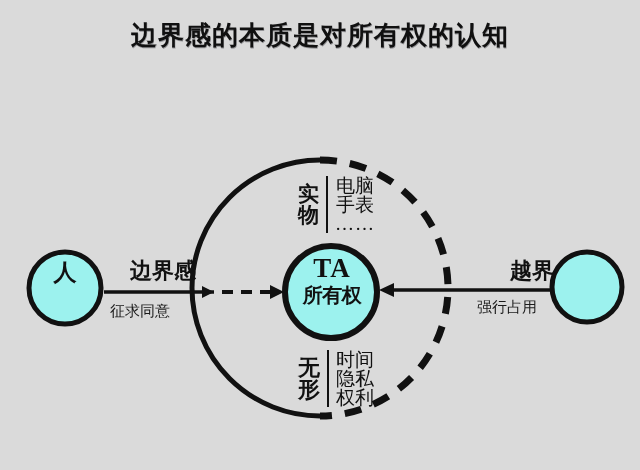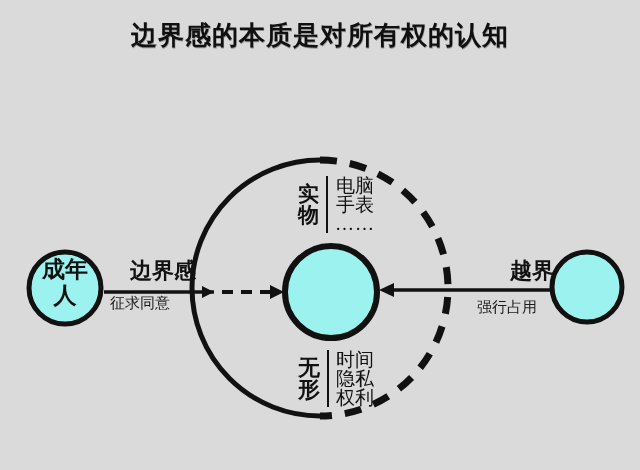--- a/index.html
+++ b/index.html
@@ -94,21 +94,21 @@
     line-height: 1;
     color: #111;
   }
   .arrow-caption-bottom {
     font-size: 15px;
     line-height: 1;
     color: #1b1b1b;
     letter-spacing: 0px;
   }
   #cap-left-top   { left: 108px; top: 260px; margin-left: 22px; }
-  #cap-left-bot   { left: 110px; top: 296px; }
+  #cap-left-bot   { left: 110px; top: 304px; }
   #cap-right-top  { left: 510px; top: 260px; }
   #cap-right-bot  { left: 477px; top: 300px; }
 
   
   .cat-group {
     position: absolute;
     display: flex;
     align-items: center;
     gap: 7px;
   }
@@ -163,25 +163,28 @@
     <polygon points="284,292 270,285 270,299" fill="#111111"></polygon>
 
     <line x1="550" y1="290" x2="392" y2="290" stroke="#111111" stroke-width="3.5"></line>
     <polygon points="379,290 394,283 394,297" fill="#111111"></polygon>
 
     <line x1="108" y1="291" x2="215" y2="291" stroke="#111111" stroke-width="0"></line>
     <line x1="477" y1="291" x2="552" y2="291" stroke="#111111" stroke-width="0"></line>
   </svg>
 
   <div class="overlay-text node-label" id="label-adult">
-    <div class="ln1">成年</div>
     <div class="ln2">人</div>
   </div>
 
 
+  <div class="overlay-text node-label" id="label-center">
+    <div class="ta">TA</div>
+    <div class="own">所有权</div>
+  </div>
 
   <div class="overlay-text arrow-caption-top" id="cap-left-top">边界感</div>
   <div class="overlay-text arrow-caption-bottom" id="cap-left-bot">征求同意</div>
 
   <div class="overlay-text arrow-caption-top" id="cap-right-top">越界</div>
   <div class="overlay-text arrow-caption-bottom" id="cap-right-bot">强行占用</div>
 
   <div class="cat-group" id="cat-tangible">
     <div class="cat-key">
       <span class="ln">实</span>

